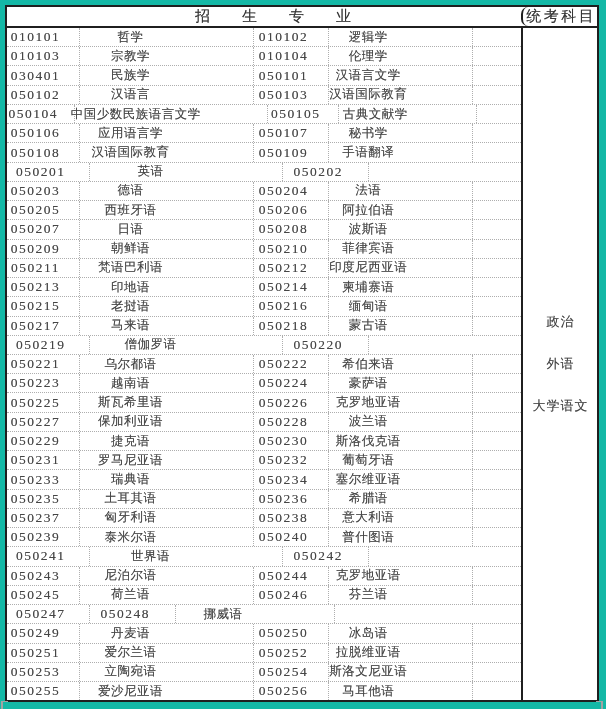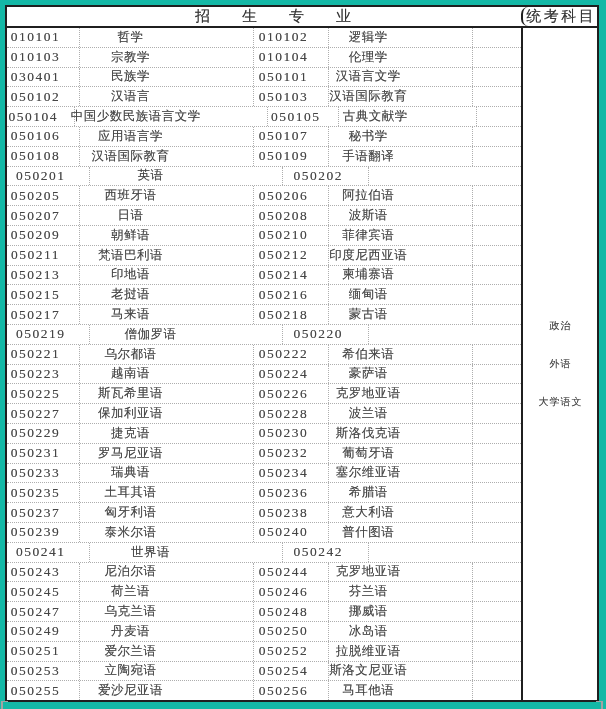--- a/index.html
+++ b/index.html
@@ -47,21 +47,21 @@
   .col-name1{width:177px;border-left:1px dotted #aeaeae;padding-right:55px;}
   .col-code2{width:70px;border-left:1px dotted #aeaeae;}
   .col-name2{width:143px;border-left:1px dotted #aeaeae;padding-right:48px;}
   .col-empty{width:58px;border-left:1px dotted #aeaeae;}
   .body-right{
     flex:1;box-sizing:border-box;border-left:2px solid #1f1f1f;
     display:flex;flex-direction:column;align-items:center;justify-content:center;
     gap:24px;
   }
   .subject{
-    font-size:10px;color:#454545;letter-spacing:1px;text-indent:1px;white-space:nowrap;
+    font-size:13px;color:#454545;letter-spacing:1px;text-indent:1px;white-space:nowrap;
     text-shadow:0 0 .5px rgba(70,70,70,.5);
   }
   .scan-mark{position:absolute;background:#a3a3a3;}
   .mark-bl-v{left:1px;top:701px;width:2px;height:8px;}
   .mark-bl-h{left:1px;top:701px;width:7px;height:1px;}
   .mark-br-v{left:601px;top:701px;width:2px;height:8px;}
   .mark-br-h{left:596px;top:701px;width:7px;height:1px;}
 </style>
 </head>
 <body>
@@ -126,20 +126,27 @@
             <div class="cell name-cell col-name2">手语翻译</div>
             <div class="cell col-empty"></div>
           </div>
           <div class="t-row">
             <div class="cell code-cell col-code1">050201</div>
             <div class="cell name-cell col-name1">英语</div>
             <div class="cell code-cell col-code2">050202</div>
             <div class="cell col-empty"></div>
           </div>
           <div class="t-row">
+            <div class="cell code-cell col-code1">050203</div>
+            <div class="cell name-cell col-name1">德语</div>
+            <div class="cell code-cell col-code2">050204</div>
+            <div class="cell name-cell col-name2">法语</div>
+            <div class="cell col-empty"></div>
+          </div>
+          <div class="t-row">
             <div class="cell code-cell col-code1">050205</div>
             <div class="cell name-cell col-name1">西班牙语</div>
             <div class="cell code-cell col-code2">050206</div>
             <div class="cell name-cell col-name2">阿拉伯语</div>
             <div class="cell col-empty"></div>
           </div>
           <div class="t-row">
             <div class="cell code-cell col-code1">050207</div>
             <div class="cell name-cell col-name1">日语</div>
             <div class="cell code-cell col-code2">050208</div>
@@ -272,21 +279,20 @@
           </div>
           <div class="t-row">
             <div class="cell code-cell col-code1">050245</div>
             <div class="cell name-cell col-name1">荷兰语</div>
             <div class="cell code-cell col-code2">050246</div>
             <div class="cell name-cell col-name2">芬兰语</div>
             <div class="cell col-empty"></div>
           </div>
           <div class="t-row">
             <div class="cell code-cell col-code1">050247</div>
-            <div class="cell name-cell col-name1">乌克兰语</div>
             <div class="cell code-cell col-code2">050248</div>
             <div class="cell name-cell col-name2">挪威语</div>
             <div class="cell col-empty"></div>
           </div>
           <div class="t-row">
             <div class="cell code-cell col-code1">050249</div>
             <div class="cell name-cell col-name1">丹麦语</div>
             <div class="cell code-cell col-code2">050250</div>
             <div class="cell name-cell col-name2">冰岛语</div>
             <div class="cell col-empty"></div>

